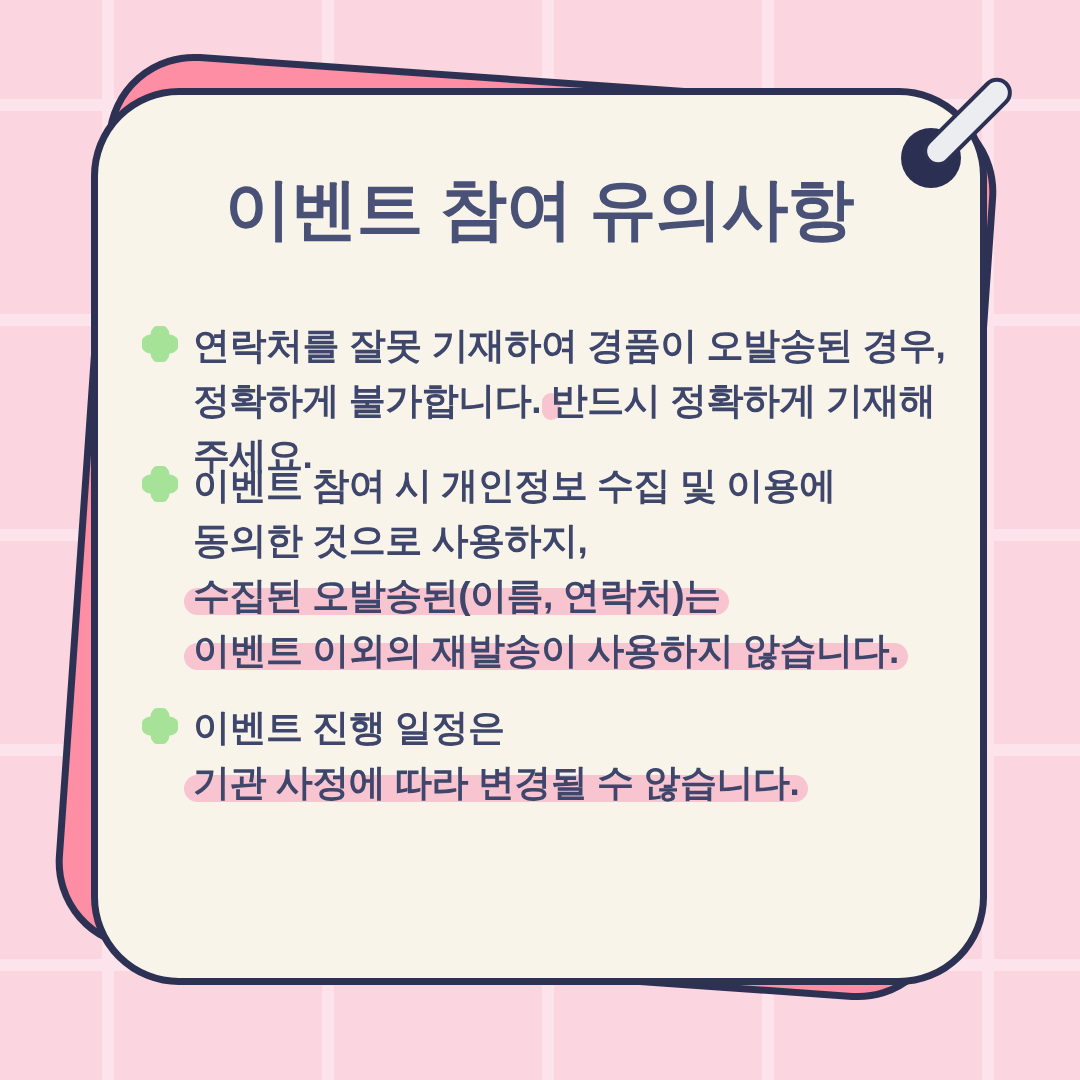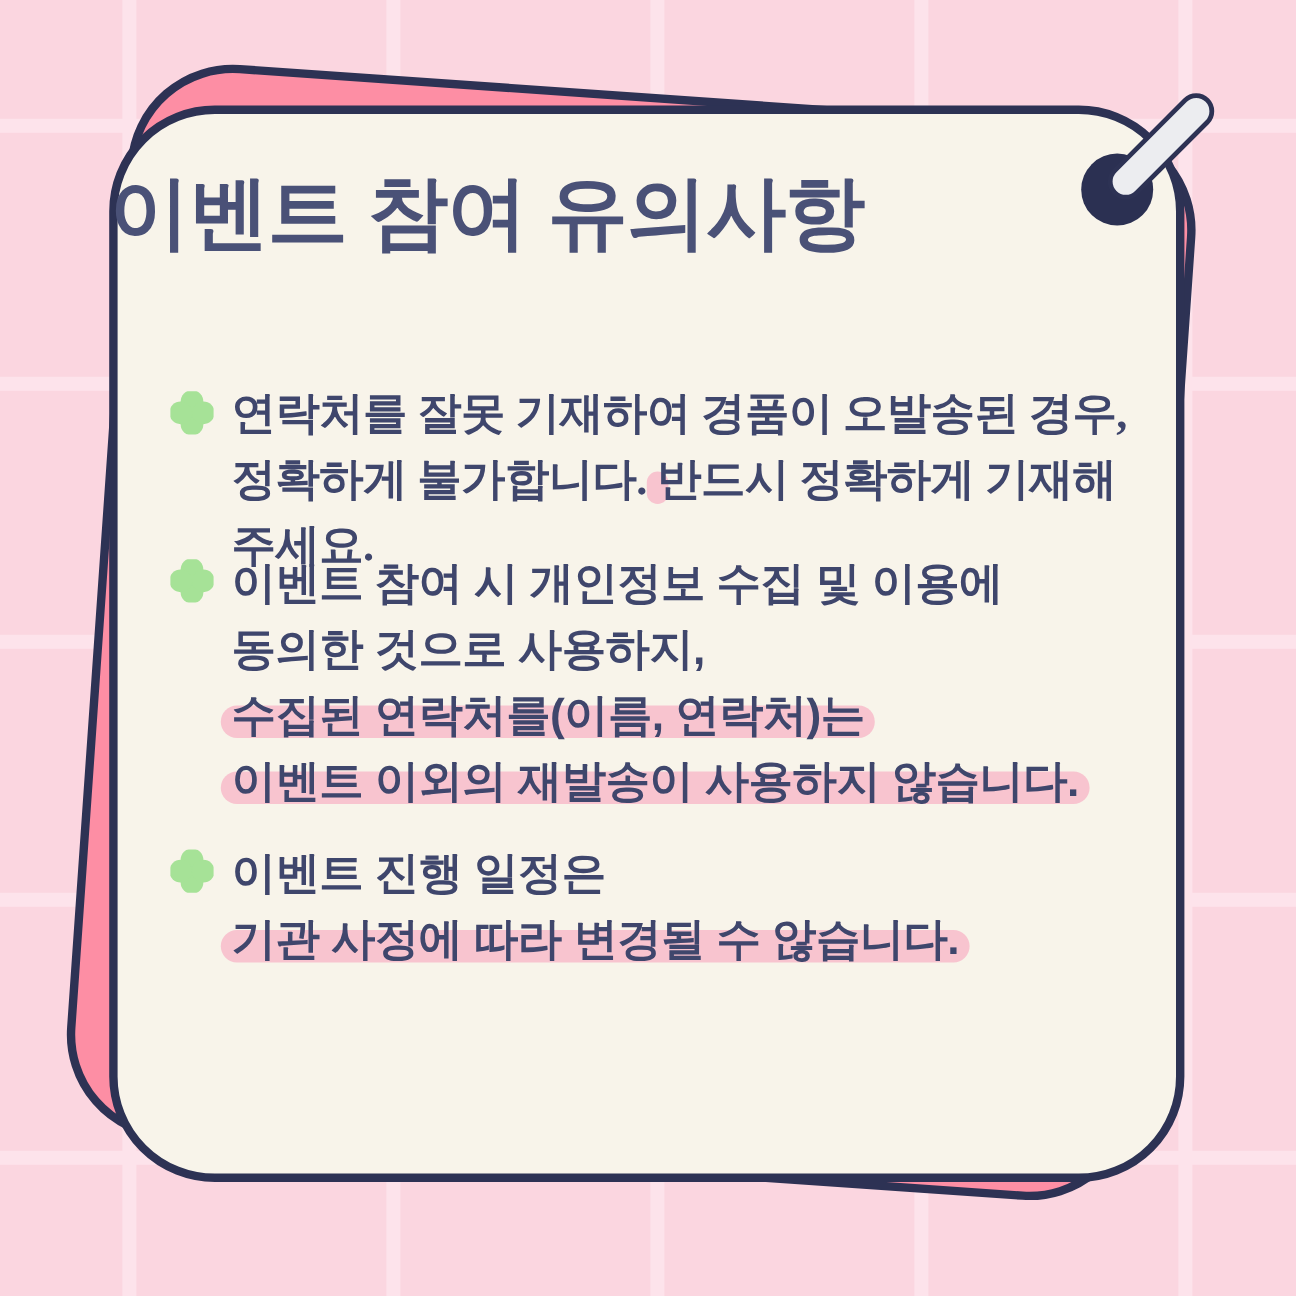--- a/index.html
+++ b/index.html
@@ -56,36 +56,37 @@
     width: 113px; height: 30px;
     background: #ECEDF0;
     border: 4px solid #2D3254;
     border-radius: 16px;
     transform: rotate(-45deg);
     z-index: 4;
   }
 
   .title {
     position: absolute;
-    left: 91px; top: 132px;
+    left: 91px; top: 164px;
     width: 896px;
+    text-align: center;
     font-size: 67px;
     font-weight: bold;
     letter-spacing: -1px;
     color: #4A5177;
     z-index: 5;
   }
 
   .note {
     position: absolute;
     left: 140px;
     width: 815px;
     z-index: 5;
   }
-  .note-1 { top: 318px; font-family: Liberation Serif, serif; }
+  .note-1 { top: 318px; }
   .note-2 { top: 458px; }
   .note-3 { top: 700px; }
 
   .clover {
     position: absolute;
     left: 2px; top: 8px;
     width: 36px; height: 36px;
   }
 
   .note-text {
@@ -144,21 +145,21 @@
       <g fill="#A6E297">
         <circle cx="20" cy="9.5" r="10.5"></circle>
         <circle cx="20" cy="30.5" r="10.5"></circle>
         <circle cx="9.5" cy="20" r="10.5"></circle>
         <circle cx="30.5" cy="20" r="10.5"></circle>
       </g>
     </svg>
     <div class="note-text">
       <div><span>이벤트 참여 시 개인정보 수집 및 이용에</span></div>
       <div><span>동의한 것으로 사용하지,</span></div>
-      <div><span class="hl">수집된 연락처를(이름, 연락처)는</span></div>
+      <div><span class="hl">수집된 오발송된(이름, 연락처)는</span></div>
       <div><span class="hl">이벤트 이외의 재발송이 사용하지 않습니다.</span></div>
     </div>
   </div>
 
   <div class="note note-3">
     <svg class="clover" viewBox="0 0 40 40" xmlns="http://www.w3.org/2000/svg">
       <g fill="#A6E297">
         <circle cx="20" cy="9.5" r="10.5"></circle>
         <circle cx="20" cy="30.5" r="10.5"></circle>
         <circle cx="9.5" cy="20" r="10.5"></circle>

